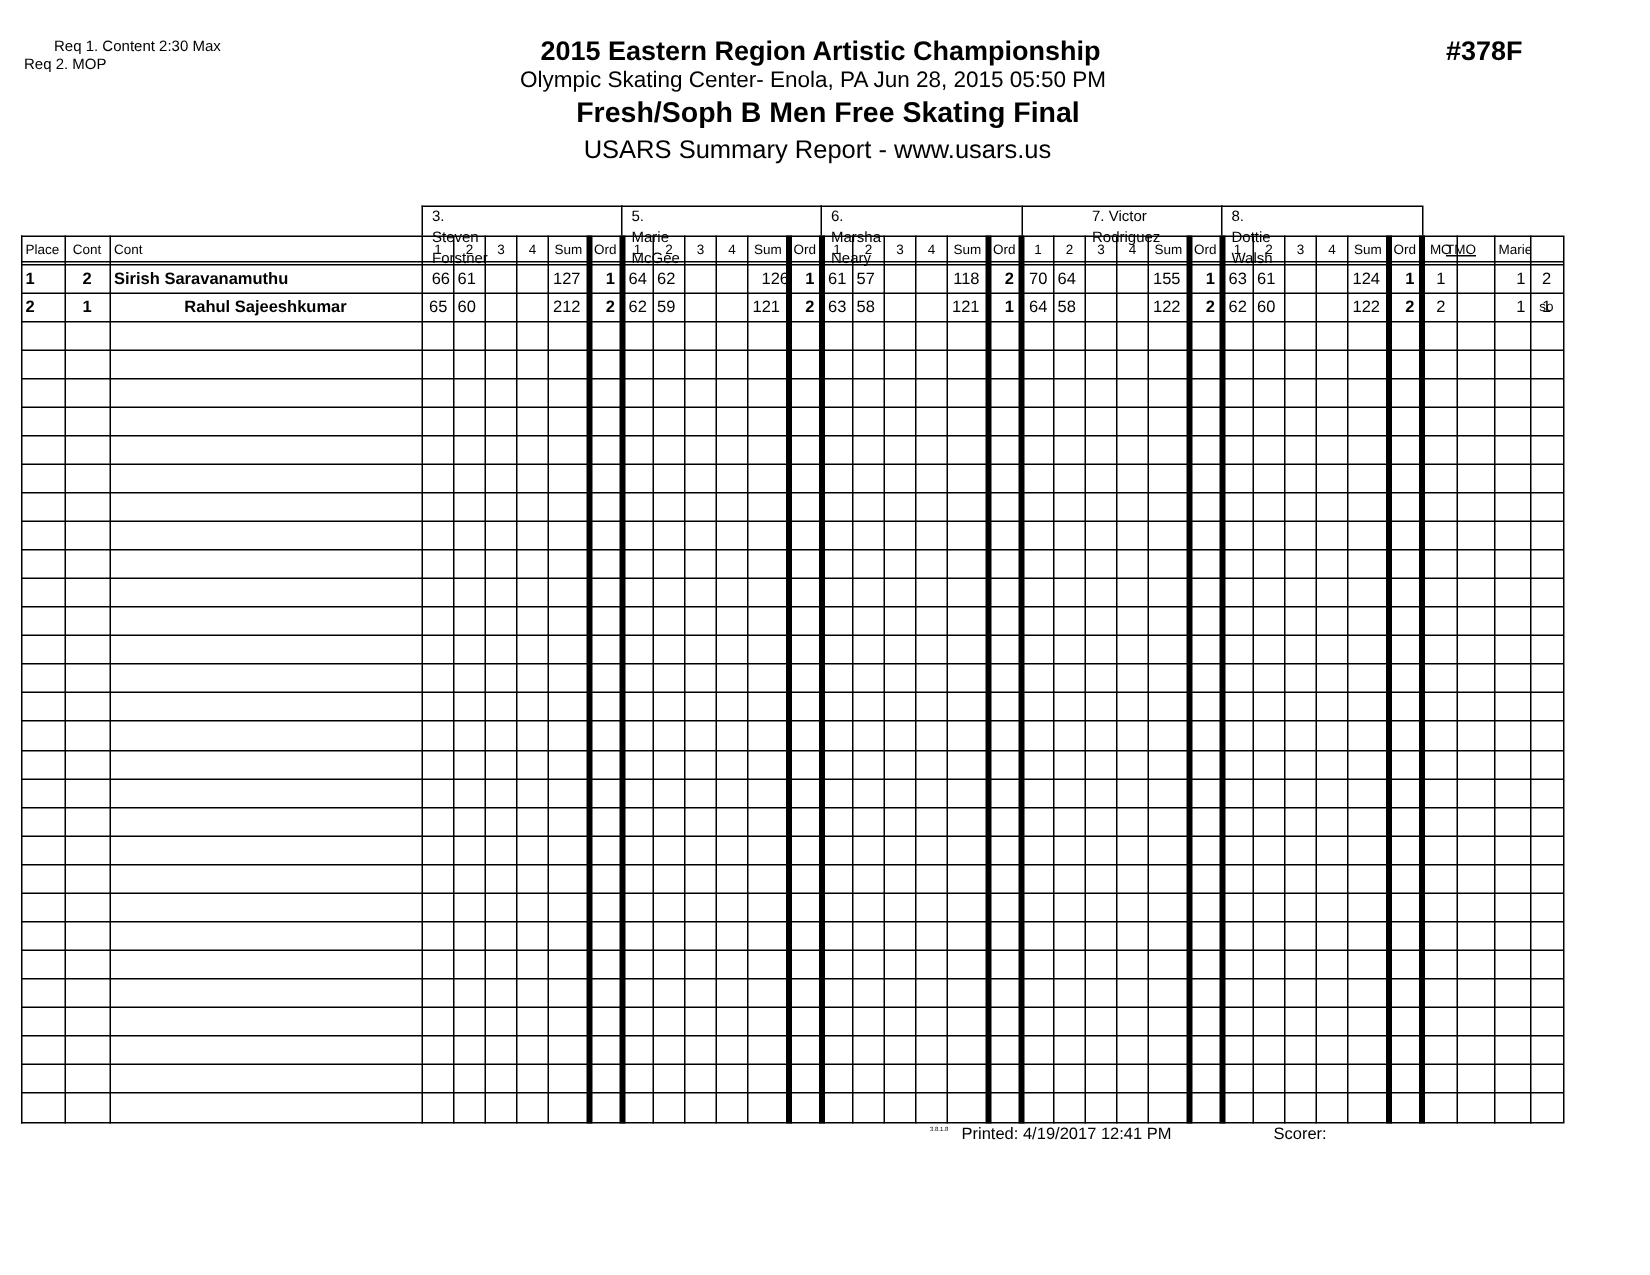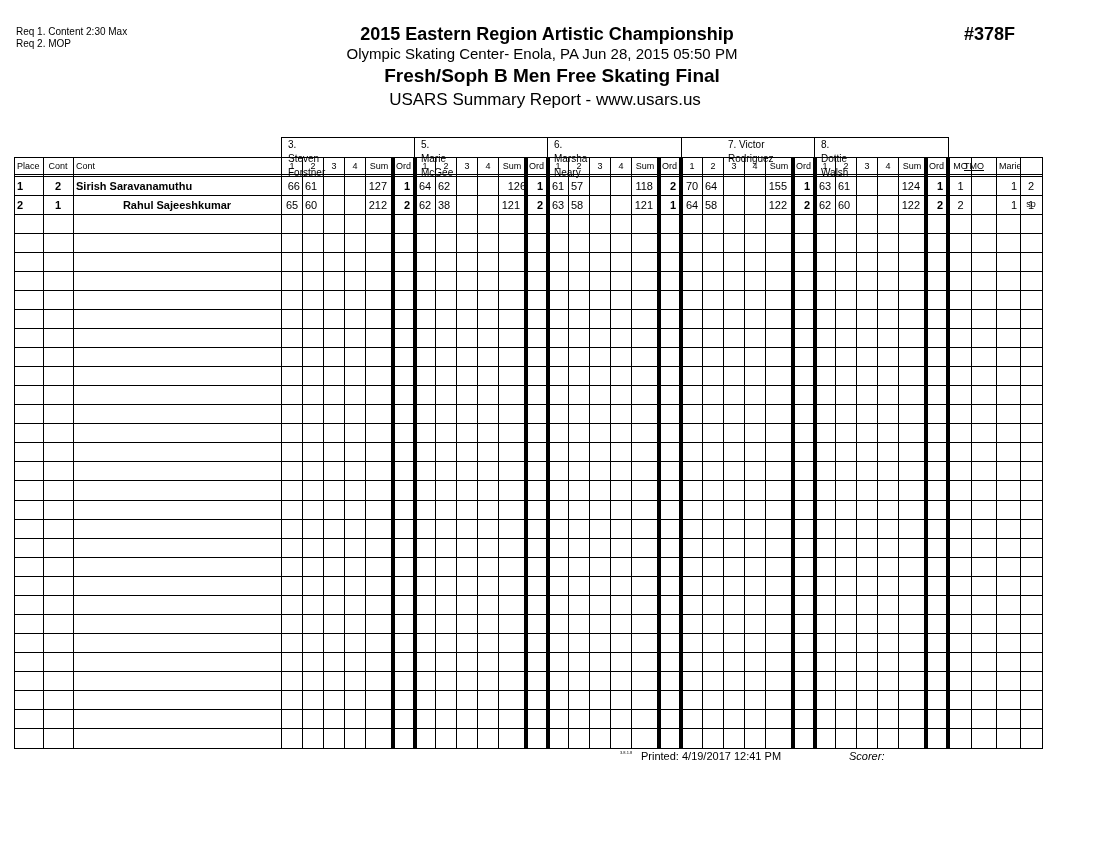--- a/index.html
+++ b/index.html
@@ -13,26 +13,26 @@
   #event-no { position:absolute; left:964px; top:24px; font-size:18px; font-weight:bold; }
   .grid { position:absolute; left:0; top:0; }
   .cell { position:absolute; box-sizing:border-box; font-size:9px; line-height:18px; white-space:nowrap; overflow:hidden; }
   .hdr { font-size:9px; text-align:center; }
   .jname { position:absolute; font-size:10px; line-height:14px; }
   .data { font-size:11px; }
   .bold { font-weight:bold; }
   .line { position:absolute; background:#000; }
   #footer-ver { position:absolute; left:620px; top:750px; font-size:4px; }
   #footer-printed { position:absolute; left:641px; top:750px; font-size:11px; }
-  #footer-scorer { position:absolute; left:849px; top:750px; font-size:11px;font-style:italic; }
+  #footer-scorer { position:absolute; left:849px; top:750px; font-size:11px; }
 </style>
 </head>
 <body>
 
-<div class="req" style="top:26px;">Req  1.  Content 2:30 Max</div>
+<div class="req" style="top:26px;margin-left:20px;">Req  1.  Content 2:30 Max</div>
 <div class="req" style="top:38px;">Req  2.  MOP</div>
 
 <div id="t1" class="title">2015 Eastern Region Artistic Championship</div>
 <div id="t2" class="title">Olympic Skating Center- Enola, PA  Jun 28, 2015  05:50 PM</div>
 <div id="t3" class="title">Fresh/Soph B Men Free Skating Final</div>
 <div id="t4" class="title">USARS Summary Report - www.usars.us</div>
 <div id="event-no">#378F</div>
 
 <div id="grid" class="grid">
     <div class="line" style="left: 281px; top: 137px; width: 134px; height: 1px;"></div>
@@ -199,21 +199,21 @@
     <div class="cell data bold" style="left: 14px; top: 196px; width: 29px; height: 18px; line-height: 18px; text-align: left; padding: 0px 3px;">2</div>
     <div class="cell data bold" style="left: 43px; top: 196px; width: 30px; height: 18px; line-height: 18px; text-align: center; padding: 0px 3px;">1</div>
     <div class="cell data bold" style="left: 73px; top: 196px; width: 208px; height: 18px; line-height: 18px; text-align: center; padding: 0px 3px;">Rahul Sajeeshkumar</div>
     <div class="cell data" style="left: 283px; top: 196px; width: 20px; height: 18px; line-height: 18px; text-align: left; padding: 0px 3px;">65</div>
     <div class="cell data" style="left: 302px; top: 196px; width: 20px; height: 18px; line-height: 18px; text-align: left; padding: 0px 3px;">60</div>
     <div class="cell data" style="left: 323px; top: 196px; width: 20px; height: 18px; line-height: 18px; text-align: left; padding: 0px 3px;"></div>
     <div class="cell data" style="left: 344px; top: 196px; width: 20px; height: 18px; line-height: 18px; text-align: left; padding: 0px 3px;"></div>
     <div class="cell data" style="left: 365px; top: 196px; width: 25px; height: 18px; line-height: 18px; text-align: right; padding: 0px 3px;">212</div>
     <div class="cell data bold" style="left: 392px; top: 196px; width: 21px; height: 18px; line-height: 18px; text-align: right; padding: 0px 3px;">2</div>
     <div class="cell data" style="left: 416px; top: 196px; width: 20px; height: 18px; line-height: 18px; text-align: left; padding: 0px 3px;">62</div>
-    <div class="cell data" style="left: 435px; top: 196px; width: 20px; height: 18px; line-height: 18px; text-align: left; padding: 0px 3px;">38</div>
+    <div class="cell data" style="left: 435px; top: 196px; width: 20px; height: 18px; line-height: 18px; text-align: left; padding: 0px 3px;">59</div>
     <div class="cell data" style="left: 456px; top: 196px; width: 20px; height: 18px; line-height: 18px; text-align: left; padding: 0px 3px;"></div>
     <div class="cell data" style="left: 477px; top: 196px; width: 20px; height: 18px; line-height: 18px; text-align: left; padding: 0px 3px;"></div>
     <div class="cell data" style="left: 498px; top: 196px; width: 25px; height: 18px; line-height: 18px; text-align: right; padding: 0px 3px;">121</div>
     <div class="cell data bold" style="left: 525px; top: 196px; width: 21px; height: 18px; line-height: 18px; text-align: right; padding: 0px 3px;">2</div>
     <div class="cell data" style="left: 549px; top: 196px; width: 20px; height: 18px; line-height: 18px; text-align: left; padding: 0px 3px;">63</div>
     <div class="cell data" style="left: 568px; top: 196px; width: 20px; height: 18px; line-height: 18px; text-align: left; padding: 0px 3px;">58</div>
     <div class="cell data" style="left: 589px; top: 196px; width: 20px; height: 18px; line-height: 18px; text-align: left; padding: 0px 3px;"></div>
     <div class="cell data" style="left: 610px; top: 196px; width: 20px; height: 18px; line-height: 18px; text-align: left; padding: 0px 3px;"></div>
     <div class="cell data" style="left: 631px; top: 196px; width: 25px; height: 18px; line-height: 18px; text-align: right; padding: 0px 3px;">121</div>
     <div class="cell data bold" style="left: 658px; top: 196px; width: 21px; height: 18px; line-height: 18px; text-align: right; padding: 0px 3px;">1</div>

